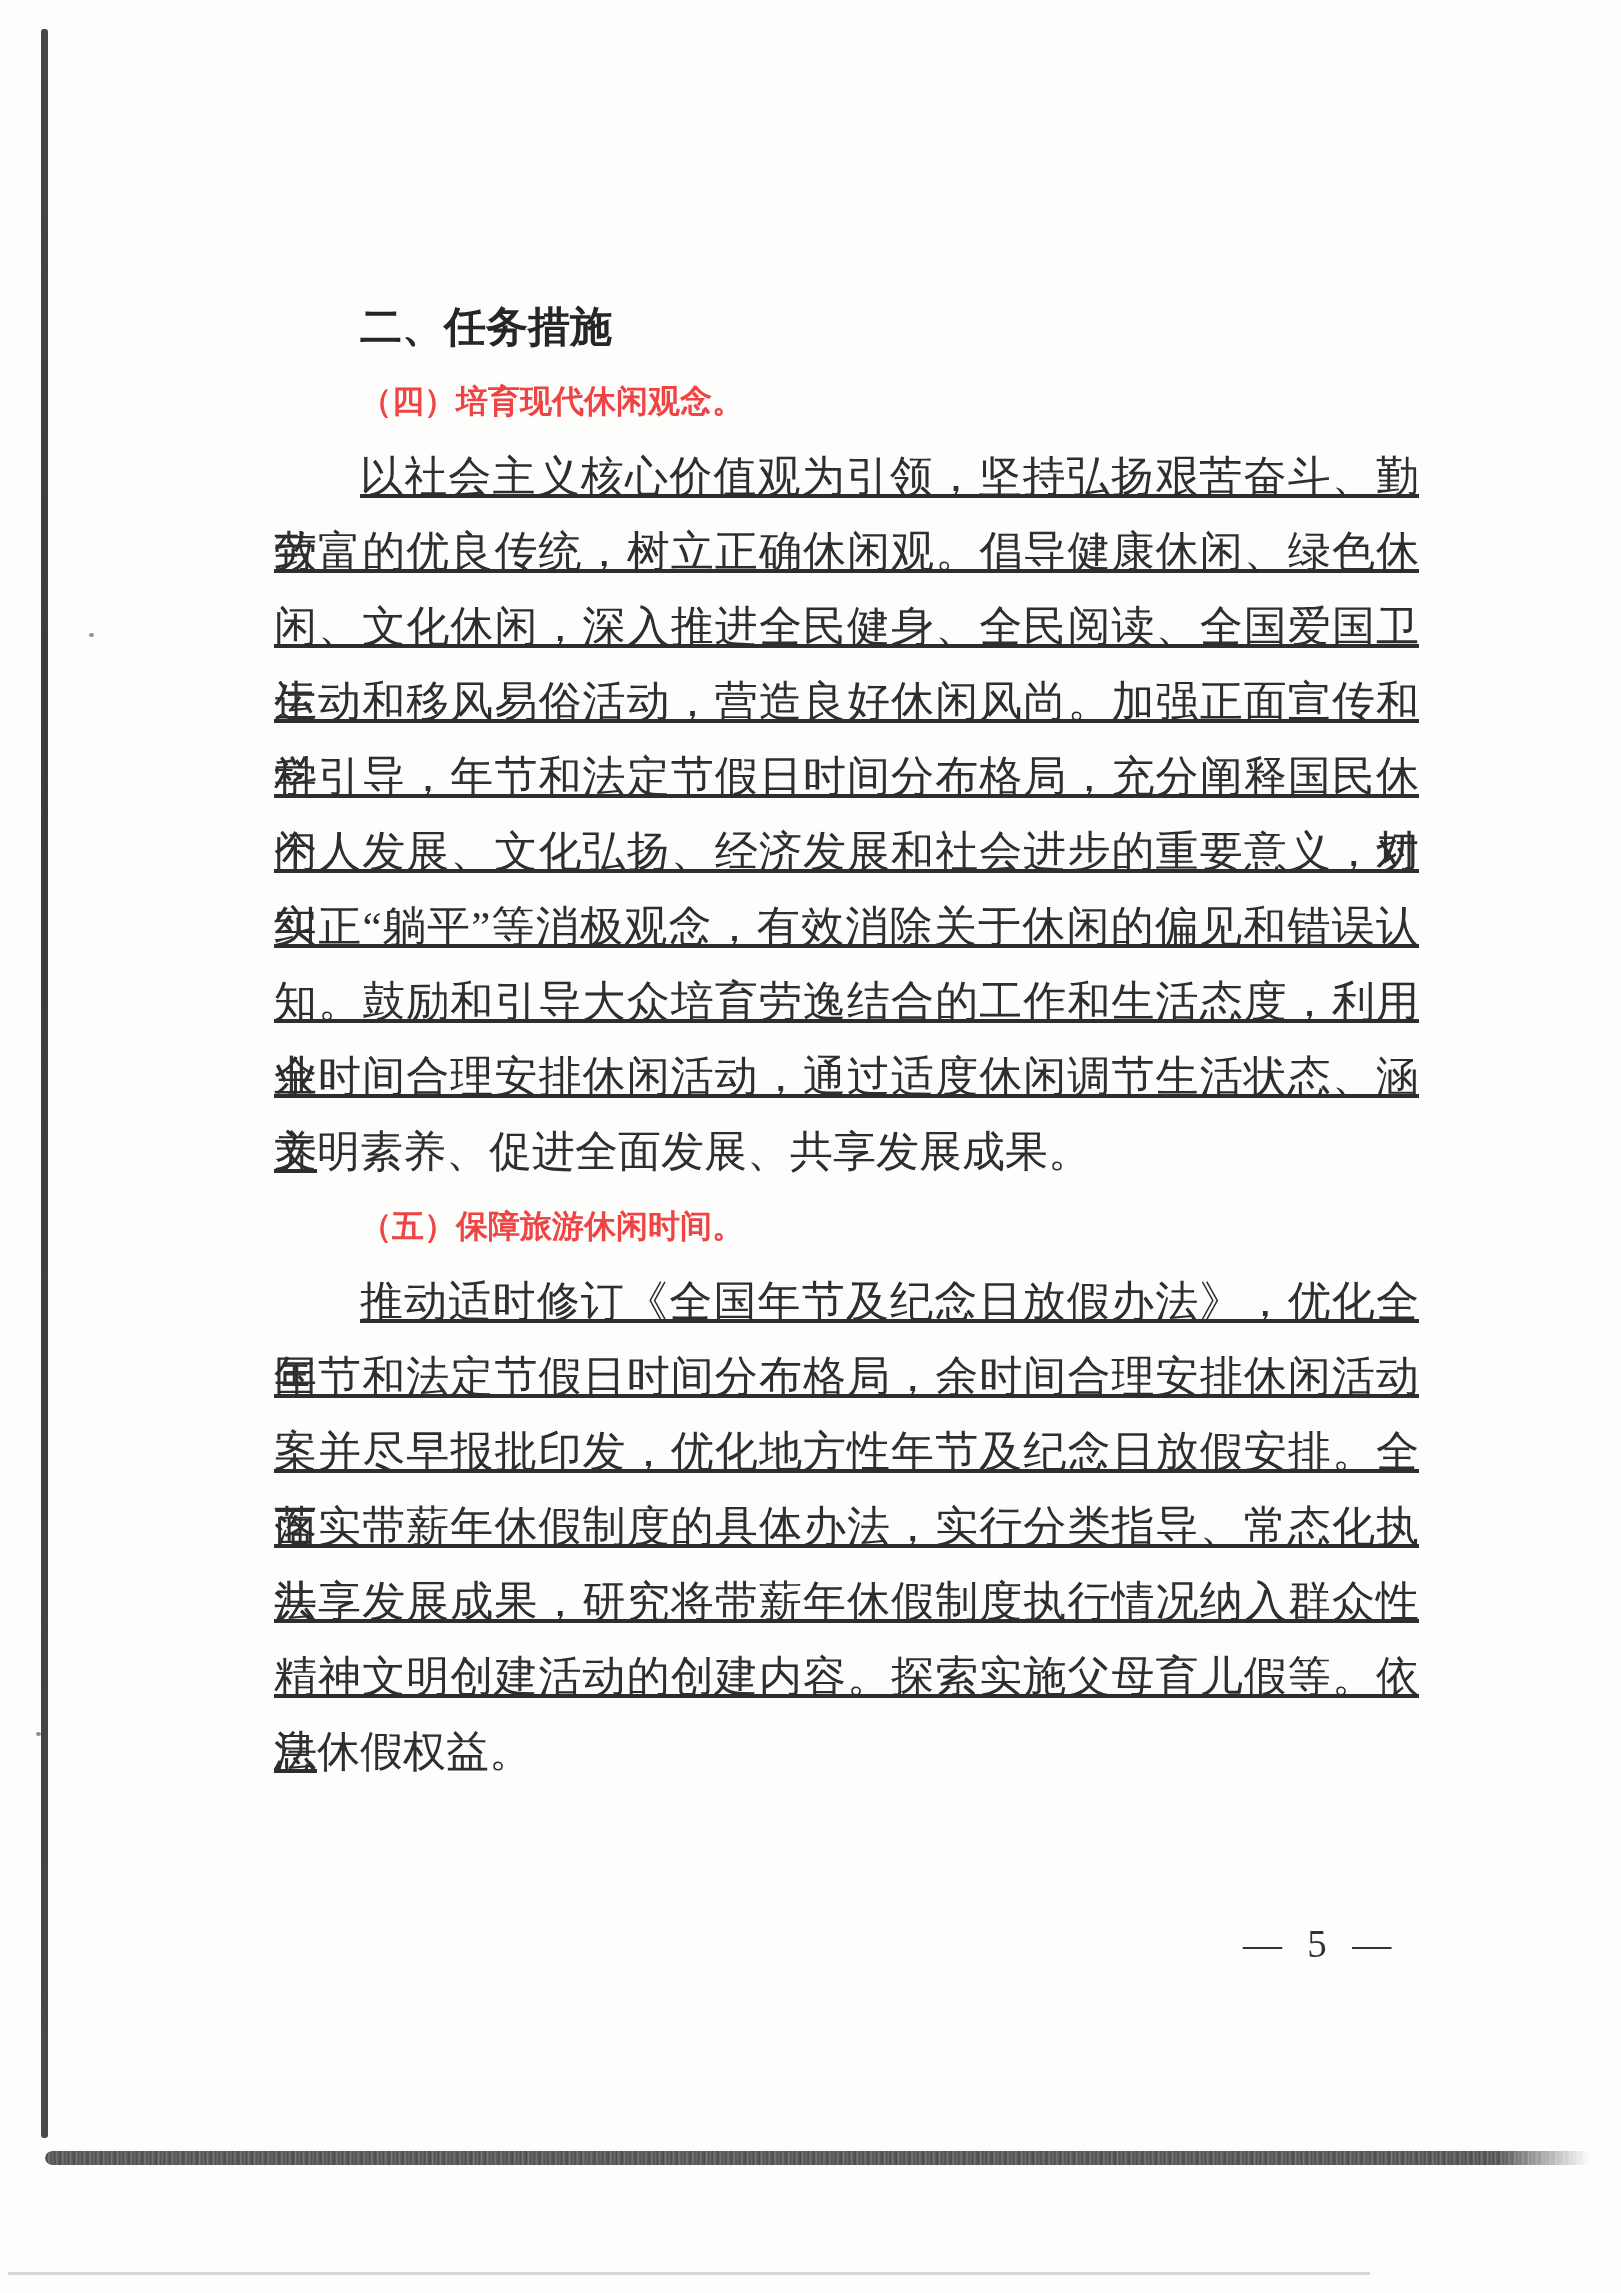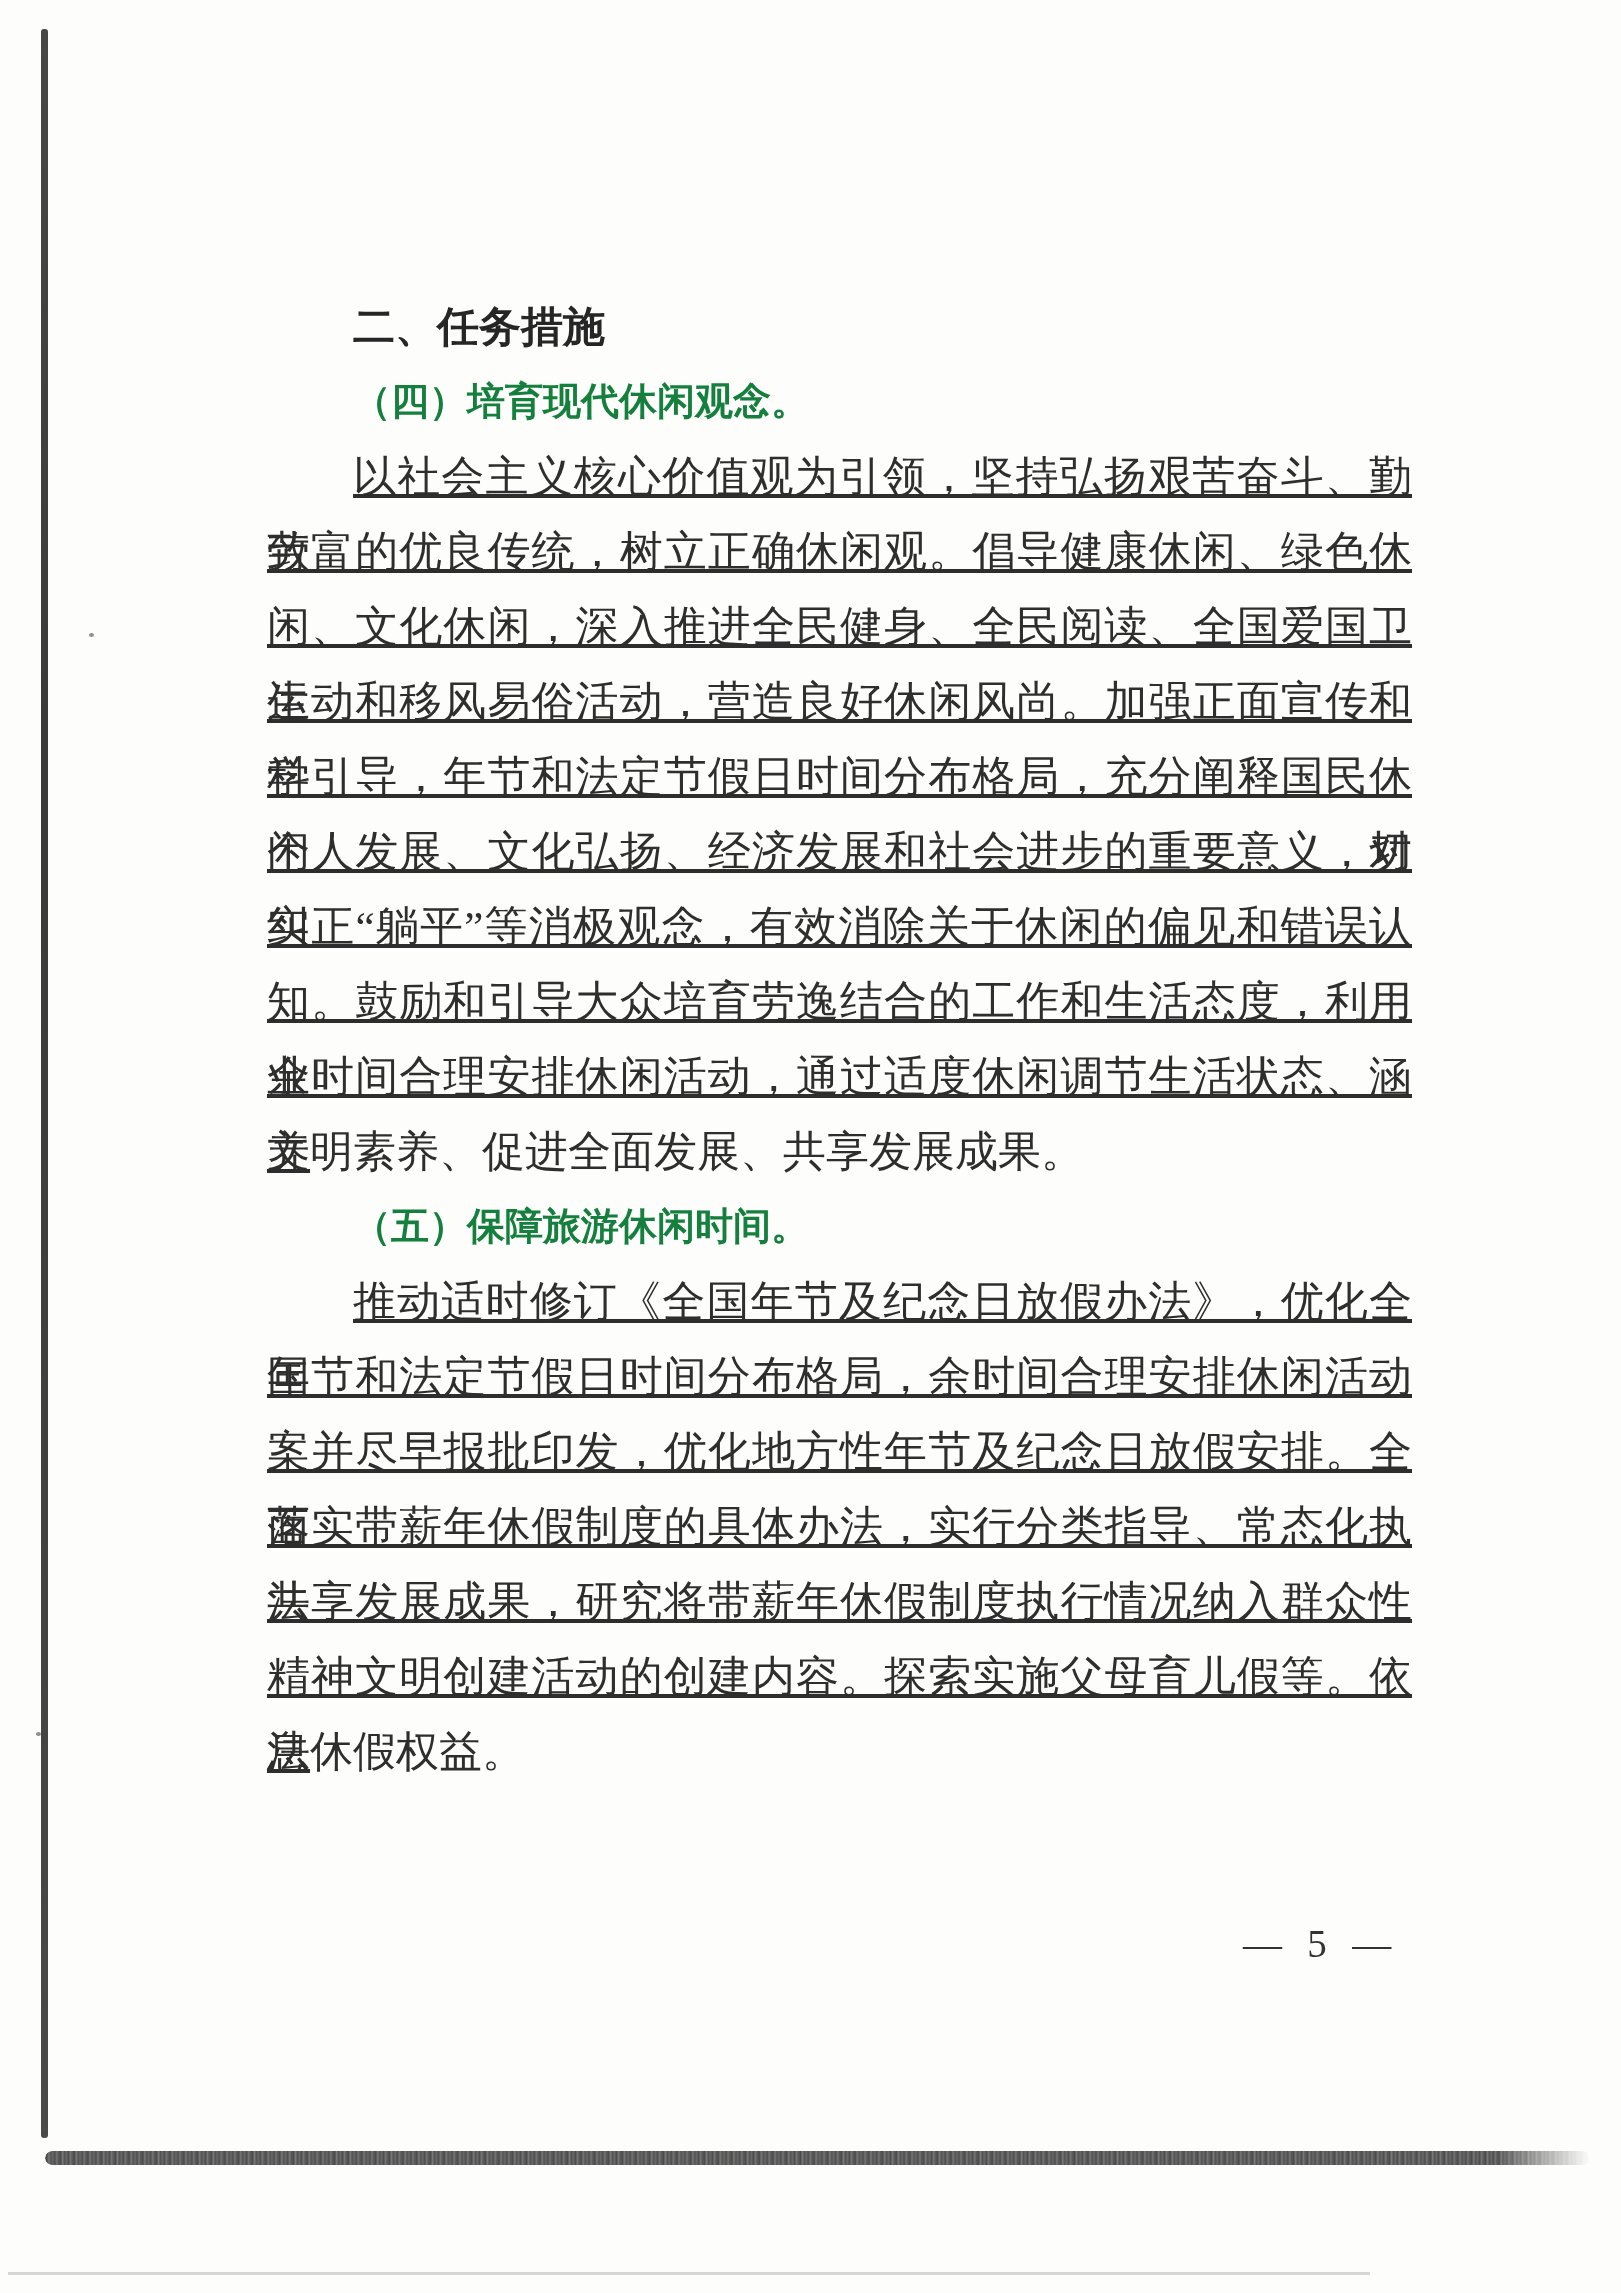--- a/index.html
+++ b/index.html
@@ -12,34 +12,34 @@
     color:#2e2e2e;
   }
   
   .edge-line {
     position:absolute; left:41px; top:29px;
     width:6.9px; height:2109px;
     background:linear-gradient(180deg,#474747 0%,#3a3a3a 35%,#414141 70%,#4a4a4a 100%);
     border-radius:2.9px;
   }
   
-  .column { position:absolute; left:267px; top:289px; width:1145px; }
+  .column { position:absolute; left:274px; top:289px; width:1145px; }
   .line {
     height:75px; line-height:75px;
     font-size:43px;
     letter-spacing:0;
     white-space:nowrap;
   }
   .j { white-space:normal; text-align:justify; text-align-last:justify;text-decoration:underline; }
   .indent { text-indent:86px; }
   .heading {
     font-family:"Liberation Sans","DejaVu Sans",sans-serif;
     font-weight:700; font-size:42px; color:#262626;
   }
-  .subheading { font-weight:700; font-size:38px; color:#15803d; }
+  .subheading { font-weight:700; font-size:32px; color:#ef4444; }
   
   .pagenum {
     position:absolute; top:1921px; right:222px;
     font-size:39px; line-height:45px; letter-spacing:7.8px; color:#333;
   }
   
   .noise-band {
     position:absolute; left:45px; top:2151px;
     width:1545px; height:13.7px;
     border-radius:6.9px;

